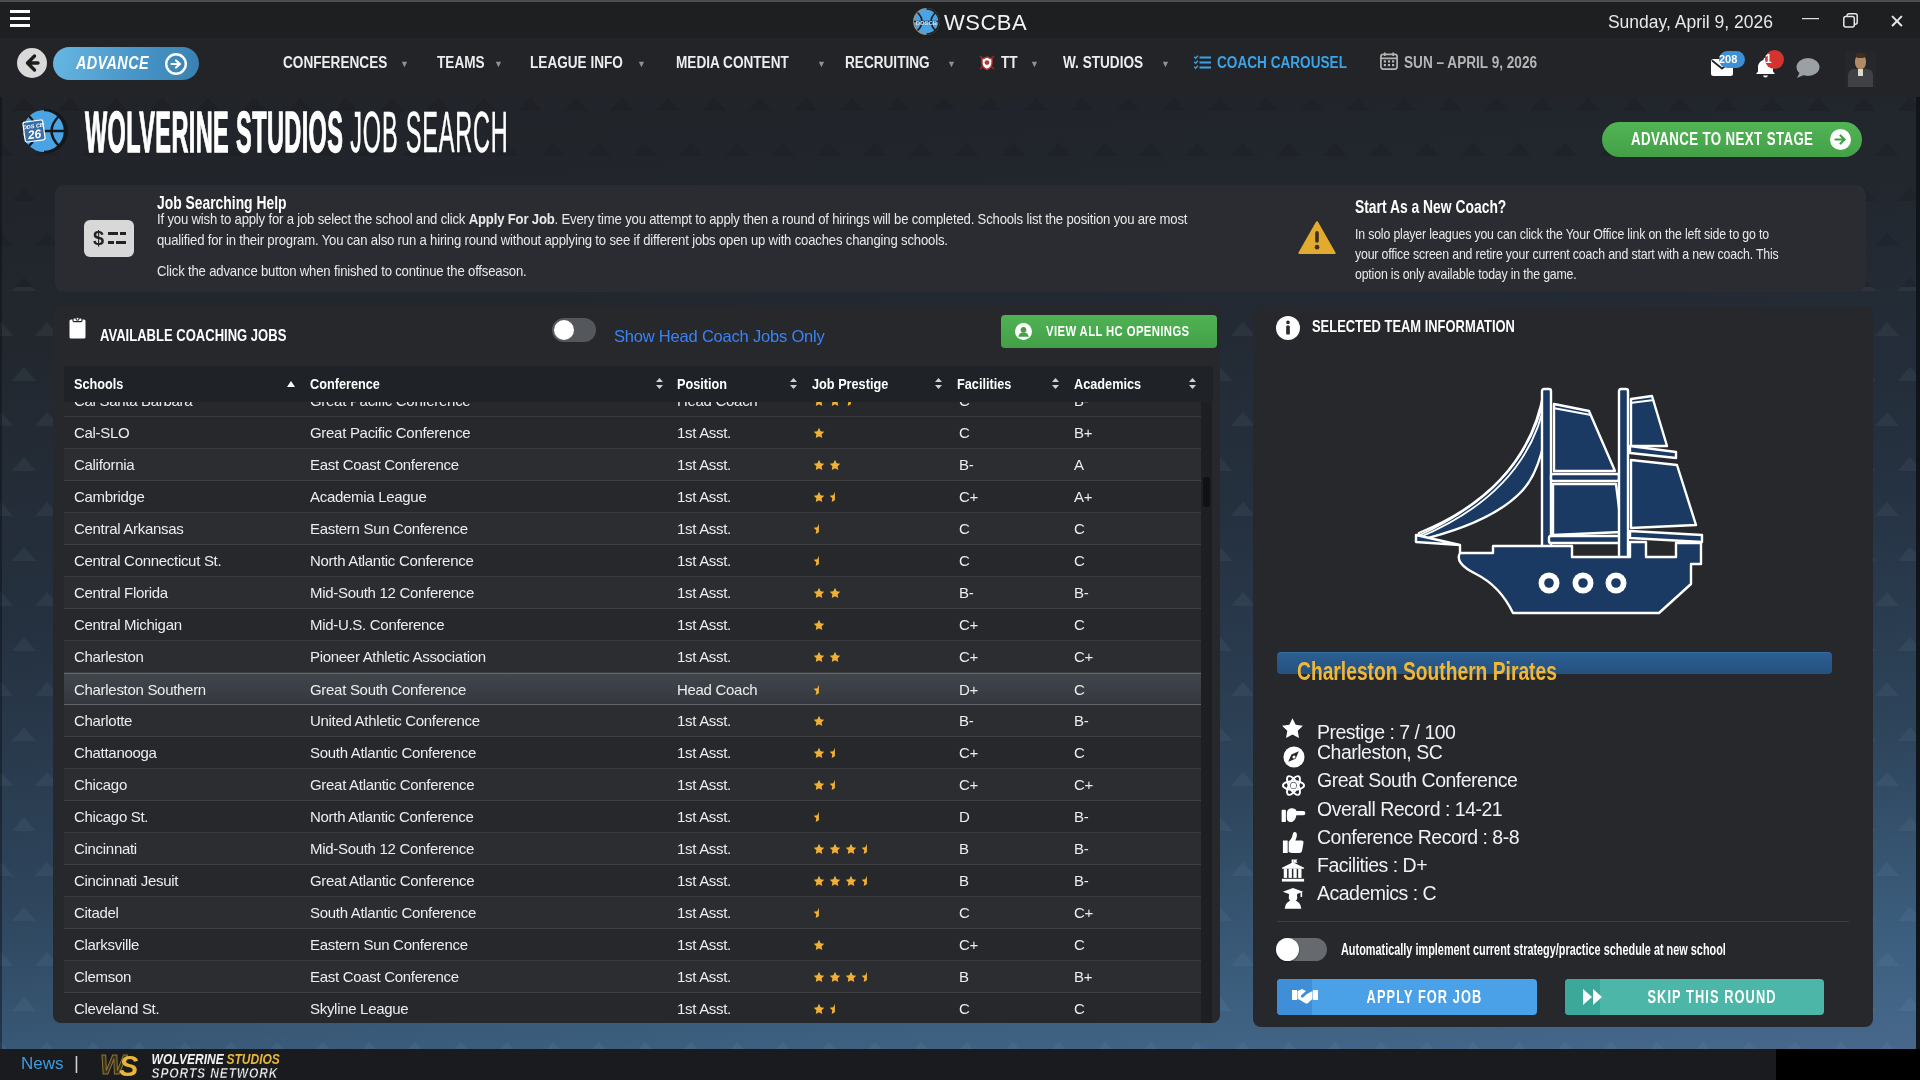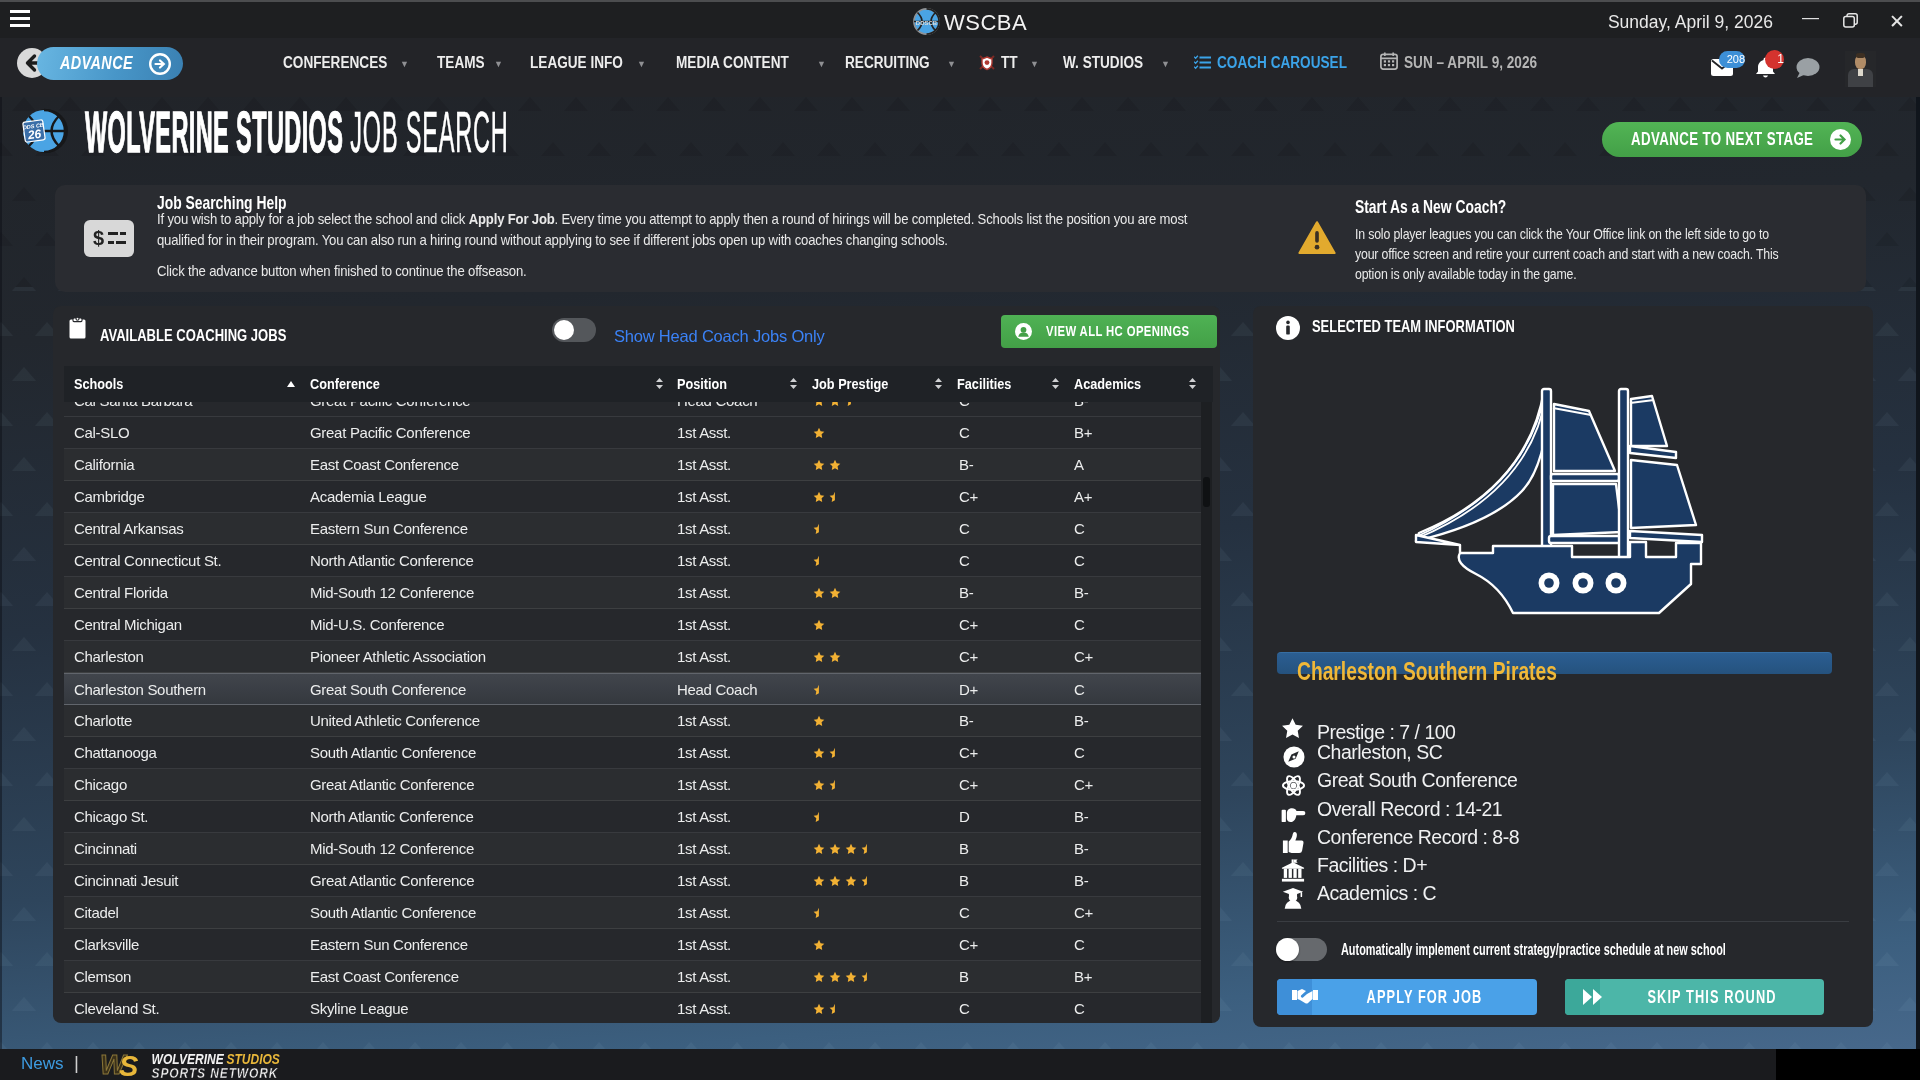--- a/index.html
+++ b/index.html
@@ -17,26 +17,26 @@
   #ddsmain .c1{color:#d3d4d6;} #ddsmain .c2{color:#3fa0e0;} #ddsmain .c3{color:#e9e9e9;}
   #wscba { position:absolute; left:944px; top:8px; font-size:22px; color:#f2f2f2; letter-spacing:0.5px; }
   #date1 { position:absolute; right:147px; top:10px; font-size:17.5px; color:#e9e9e9; }
   .winbtn { position:absolute; top:0; color:#e6e6e6; font-size:17px; }
 
   
   #navbar { position:absolute; left:0; top:38px; width:1920px; height:59px; background:#232428; }
   .nav-item { position:absolute; top:0; height:50px; line-height:50px; font-weight:bold; font-size:16px; color:#ededed; white-space:nowrap; transform:scaleX(0.85); transform-origin:left; }
   .ncaret { position:absolute; top:0; height:50px; line-height:52px; color:#8f9093; font-size:9px; }
   #backbtn { position:absolute; left:17px; top:10px; width:30px; height:30px; border-radius:50%; background:#d9d9d9; }
-  #advpill { position:absolute; left:37px; top:9px; width:146px; height:33px; border-radius:17px; background:linear-gradient(100deg,#68b6e2 0%,#4896c8 55%,#3a80b2 100%); color:#fff; }
+  #advpill { position:absolute; left:53px; top:9px; width:146px; height:33px; border-radius:17px; background:linear-gradient(100deg,#68b6e2 0%,#4896c8 55%,#3a80b2 100%); color:#fff; }
   #advpill .atxt { position:absolute; left:23px; top:0; line-height:32px; font-style:italic; font-weight:bold; font-size:18px; letter-spacing:0.5px; transform:scaleX(0.8); transform-origin:left; }
   #advpill .arr { position:absolute; right:12px; top:5.5px; width:22px; height:22px; }
 
   
-  .badge { position:absolute; color:#fff; font-weight:normal; text-align:right; }
+  .badge { position:absolute; color:#fff; font-weight:bold; text-align:left; }
 
   
   #mainbg { position:absolute; left:0; top:97px; width:1920px; height:952px;
     background:linear-gradient(175deg, #212429 0%, #22272e 22%, #253140 48%, #2e455c 72%, #3c5f7f 90%, #47688b 100%); }
   #ptitle { position:absolute; left:85px; top:103px; white-space:nowrap; color:#fff; font-size:58px; line-height:58px; transform:scaleX(0.405); transform-origin:left; }
   #ptitle b { font-weight:bold; letter-spacing:1px; -webkit-text-stroke:1.3px #fff; }
   #ptitle span.thin { font-weight:normal; letter-spacing:2px; -webkit-text-stroke:0.6px #fff; }
 
   #advstage { position:absolute; left:1602px; top:122px; width:260px; height:35px; border-radius:17.5px; background:linear-gradient(180deg,#52b455 0%,#43a047 100%); color:#fff; }
   #advstage .atxt { position:absolute; left:29px; top:0; line-height:34px; font-weight:bold; font-size:17.5px; letter-spacing:0.5px; transform:scaleX(0.76); transform-origin:left; white-space:nowrap; }

